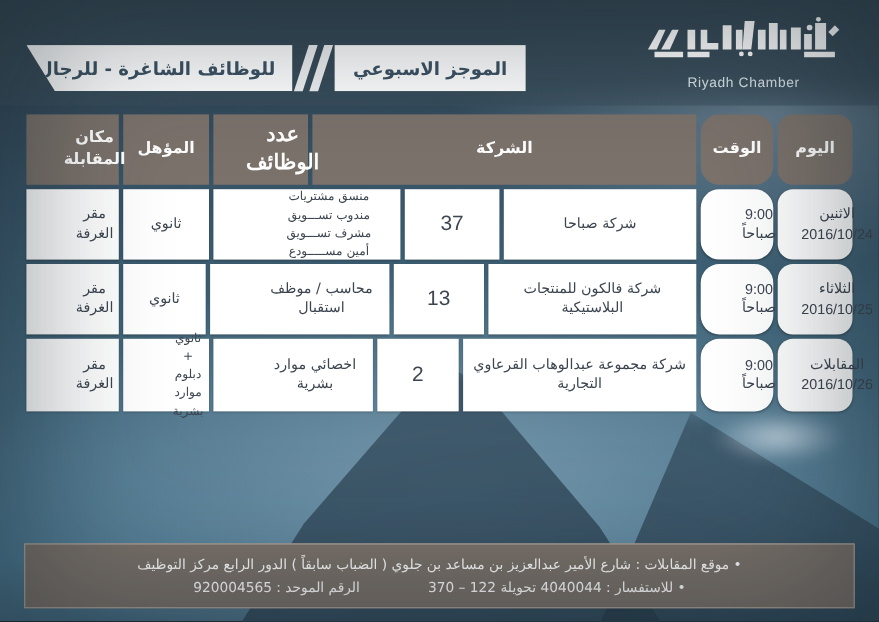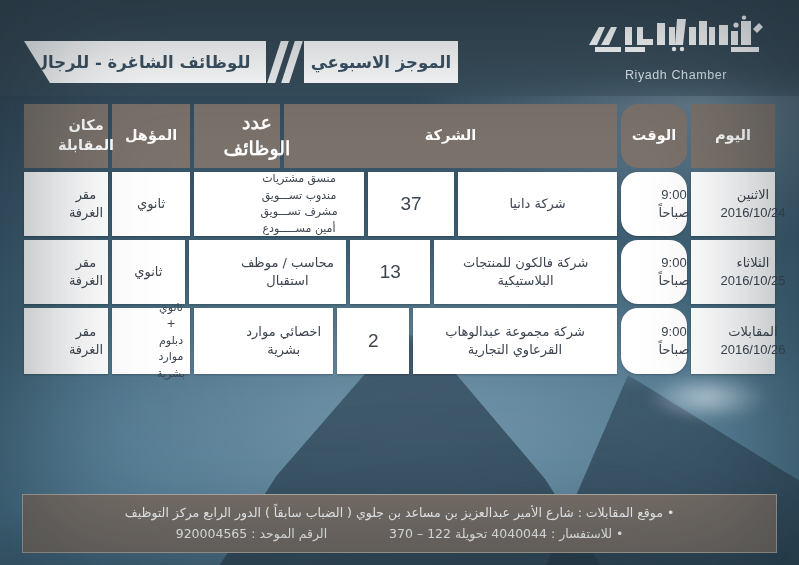--- a/index.html
+++ b/index.html
@@ -118,21 +118,21 @@
     display: flex;
     align-items: center;
     justify-content: center;
     color: #3b5263;
     font-size: 16.5px;
     font-weight: 700;
     white-space: nowrap;
   }
   .ribbon-main {
     width: 152px;
-    padding: 0 1px;
+    padding: 0 11px;
     clip-path: polygon(0 0, 100% 0, 100% 100%, 0 100%);
   }
   .ribbon-sep {
     width: 38px;
     background: transparent;
     position: relative;
   }
   .ribbon-sep i {
     position: absolute;
     top: 0;
@@ -182,21 +182,21 @@
   .body .cell {
     background: #ffffff;
     color: #3c4550;
     font-size: 13px;
     height: 64px;
     box-shadow: 0 1px 2px rgba(0,0,0,0.25);
   }
   .body.r3 .cell { height: 66px; }
 
   
-  .c-day   { width: 84px; }
+  .c-day   { width: 68px; border-radius: 14px; }
   .c-time  { width: 66px; border-radius: 17px; }
   .c-comp  { flex: 1 1 auto; }
   .c-count { width: 86px; font-size: 19px !important; }
   .c-title { width: 170px; }
   .c-qual  { width: 78px; }
   .c-place { width: 84px; }
 
   .multi { display: block; margin-left: 40px; }
   .multi span { display: block; }
   .tiny { font-size: 11px; line-height: 1.5; }
@@ -301,21 +301,21 @@
           <span>الاثنين</span>
           <span class="num">2016/10/24</span>
         </span>
       </div>
       <div class="cell c-time">
         <span class="multi">
           <span class="num">9:00</span>
           <span>صباحاً</span>
         </span>
       </div>
-      <div class="cell c-comp">شركة دانيا</div>
+      <div class="cell c-comp">شركة صباحا</div>
       <div class="cell c-count num">37</div>
       <div class="cell c-title">
         <span class="multi tiny">
           <span>منسق مشتريات</span>
           <span>مندوب تســـويق</span>
           <span>مشرف تســـويق</span>
           <span>أمين مســـــودع</span>
         </span>
       </div>
       <div class="cell c-qual">ثانوي</div>

